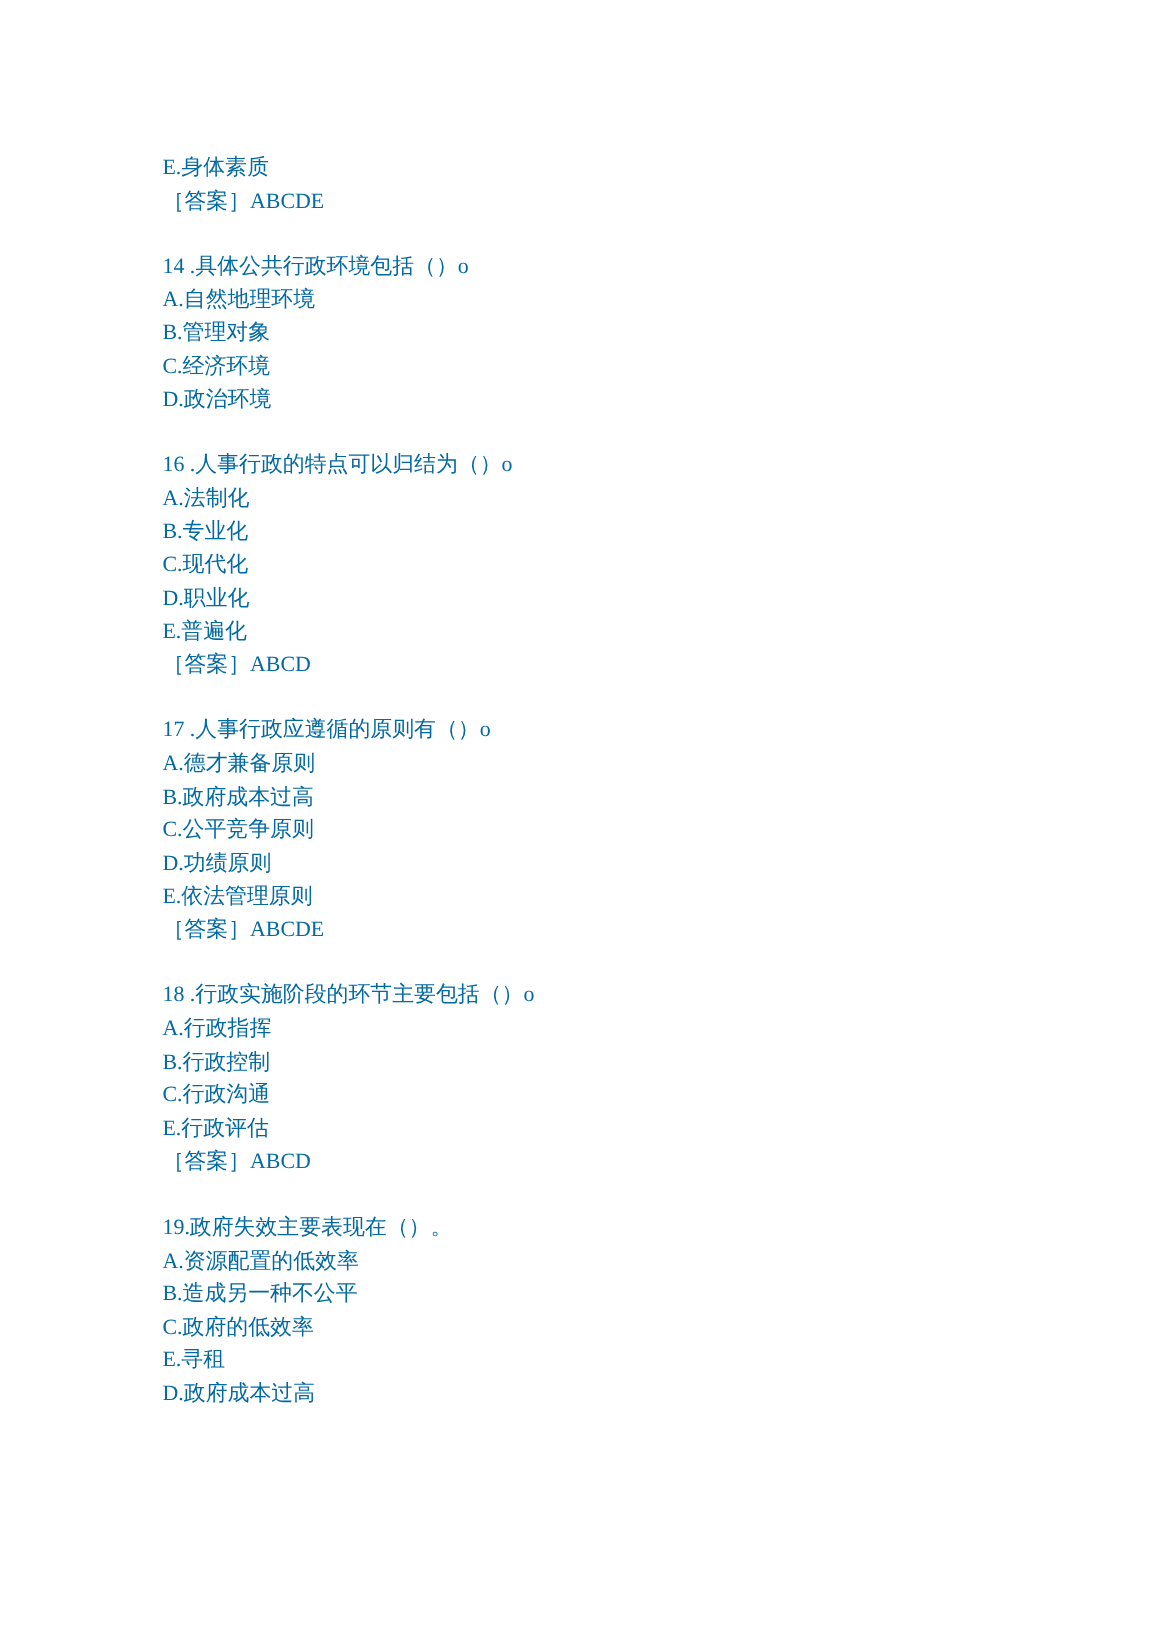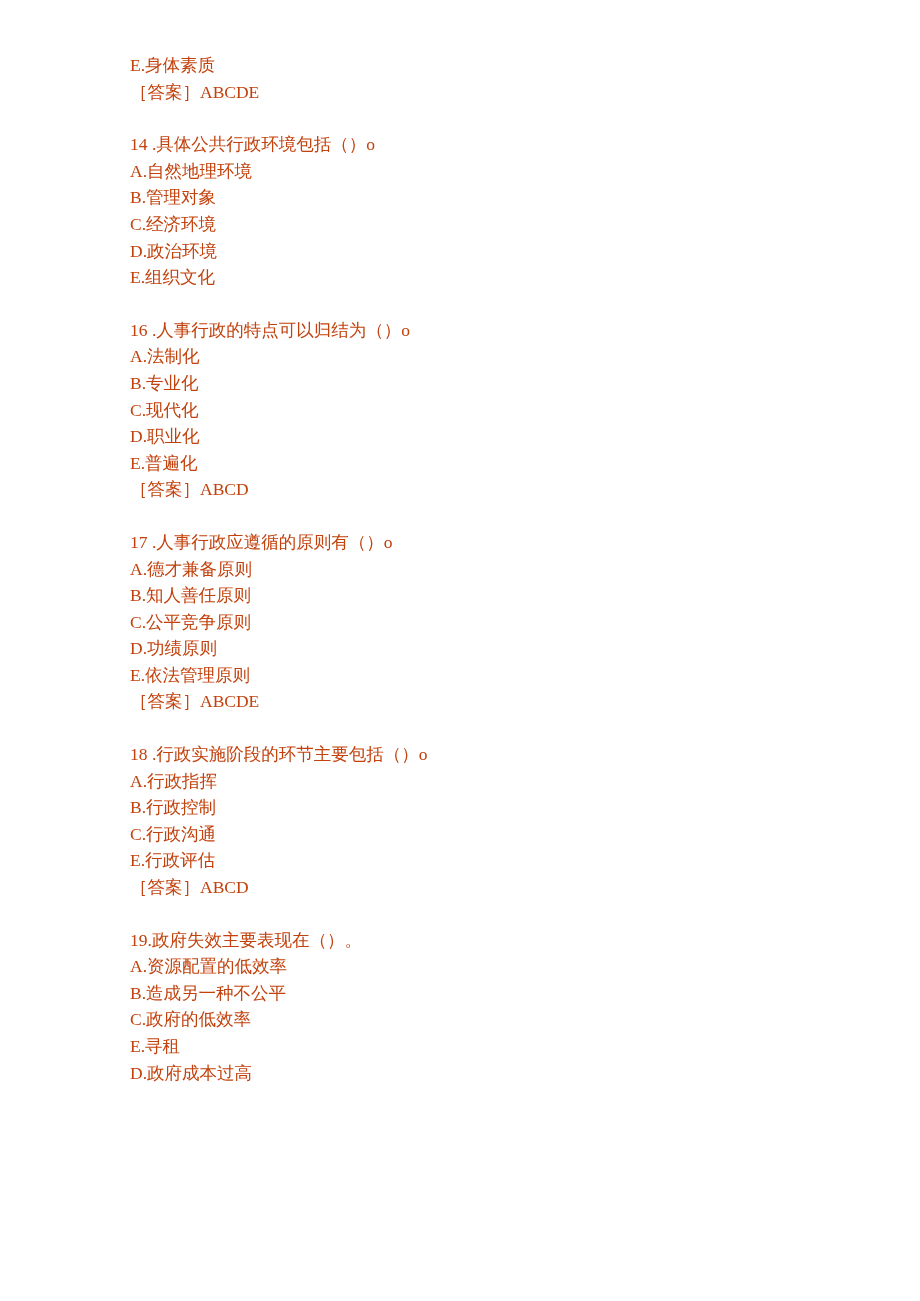--- a/index.html
+++ b/index.html
@@ -2,26 +2,26 @@
 <html><head>
 <meta charset="utf-8">
 <style>
   html, body {
     margin: 0;
     padding: 0;
     background: #ffffff;
     width: 920px;
   }
   .page {
-    padding-top: 52px;
+    padding-top: 120px;
     padding-left: 130px;
     padding-right: 80px;
     font-family: "SimSun", "宋体", serif;
     font-size: 17.5px;
-    color: #c2410c;
+    color: #0369a1;
     line-height: 1.52;
   }
   .question-block {
     margin-bottom: 26px;
   }
   .line {
     white-space: pre;
   }
   .num-indent {
     letter-spacing: 0px;
@@ -36,37 +36,36 @@
     <div class="line">E.身体素质</div>
     <div class="line">［答案］ABCDE</div>
   </div>
 
   <div class="question-block">
     <div class="line num-indent">14 .具体公共行政环境包括（）o</div>
     <div class="line">A.自然地理环境</div>
     <div class="line">B.管理对象</div>
     <div class="line">C.经济环境</div>
     <div class="line">D.政治环境</div>
-    <div class="line">E.组织文化</div>
   </div>
 
   <div class="question-block">
     <div class="line num-indent">16 .人事行政的特点可以归结为（）o</div>
     <div class="line">A.法制化</div>
     <div class="line">B.专业化</div>
     <div class="line">C.现代化</div>
     <div class="line">D.职业化</div>
     <div class="line">E.普遍化</div>
     <div class="line">［答案］ABCD</div>
   </div>
 
   <div class="question-block">
     <div class="line num-indent">17 .人事行政应遵循的原则有（）o</div>
     <div class="line">A.德才兼备原则</div>
-    <div class="line">B.知人善任原则</div>
+    <div class="line">B.政府成本过高</div>
     <div class="line">C.公平竞争原则</div>
     <div class="line">D.功绩原则</div>
     <div class="line">E.依法管理原则</div>
     <div class="line">［答案］ABCDE</div>
   </div>
 
   <div class="question-block">
     <div class="line num-indent">18 .行政实施阶段的环节主要包括（）o</div>
     <div class="line">A.行政指挥</div>
     <div class="line">B.行政控制</div>

